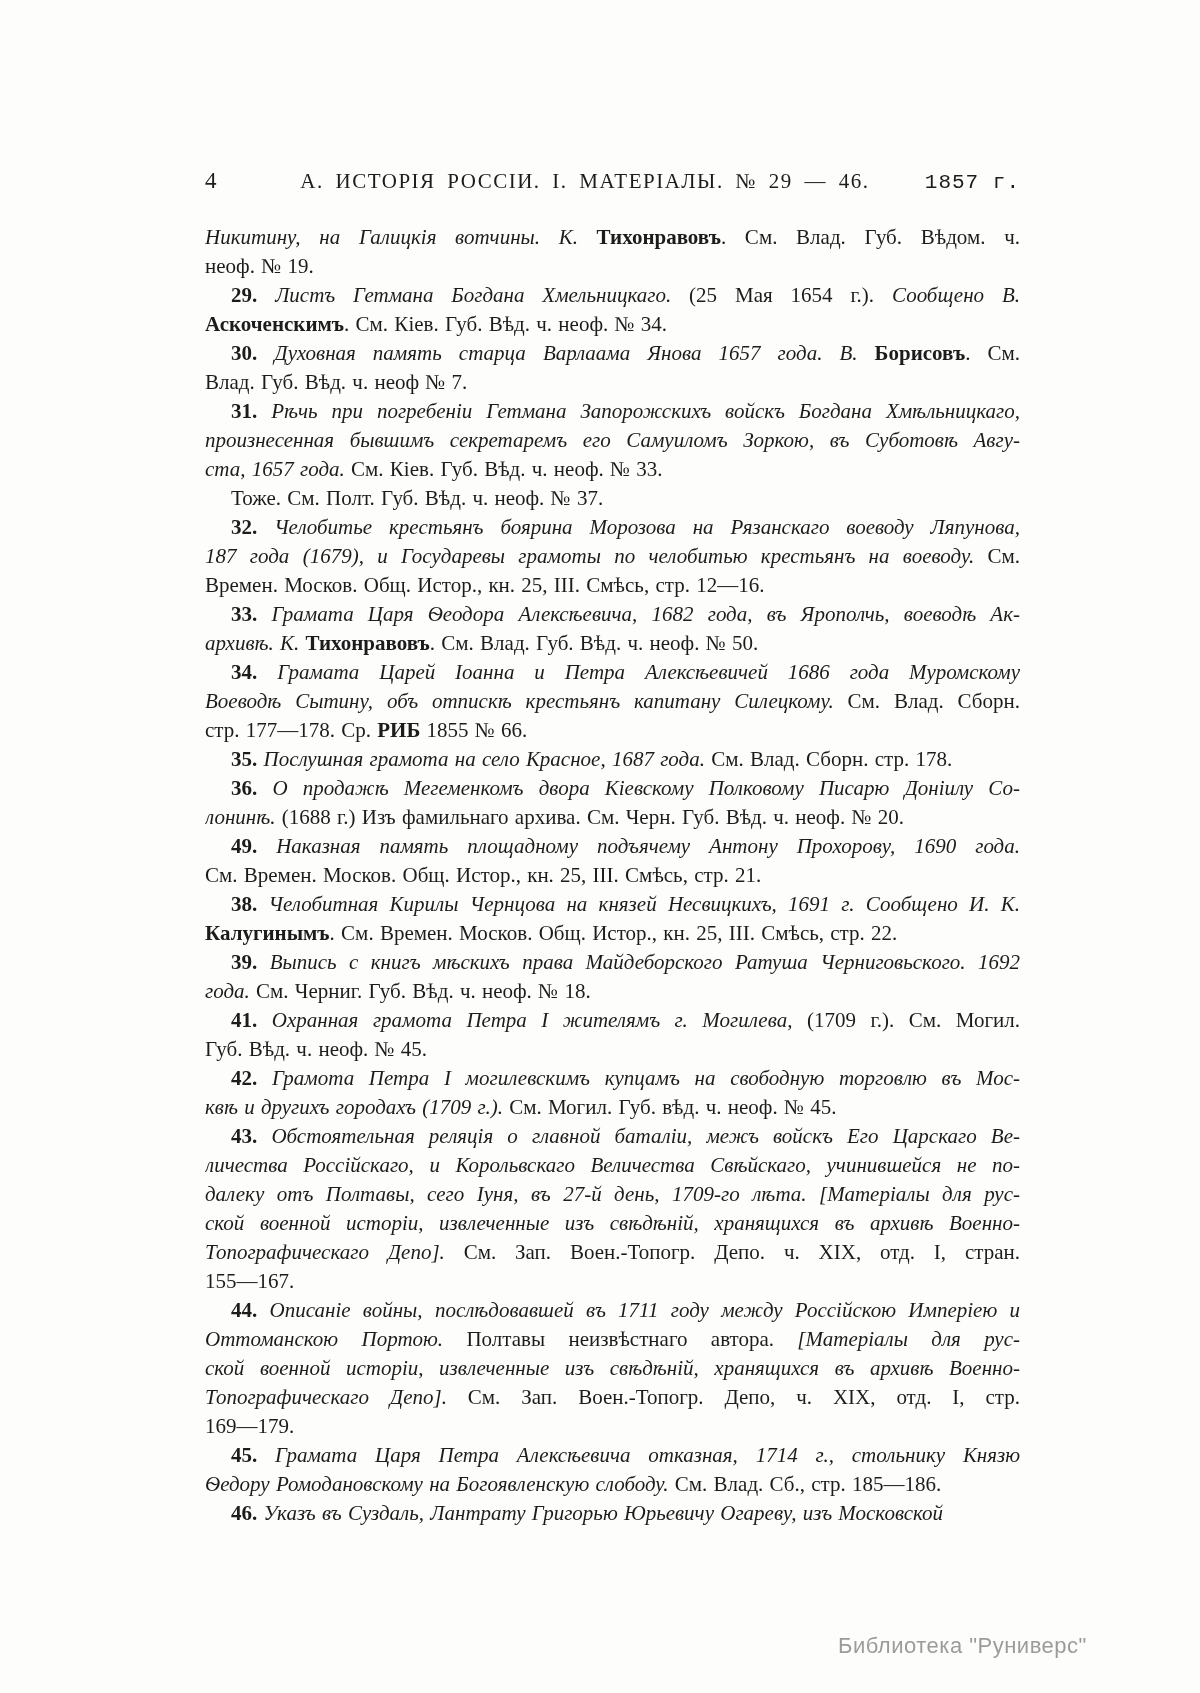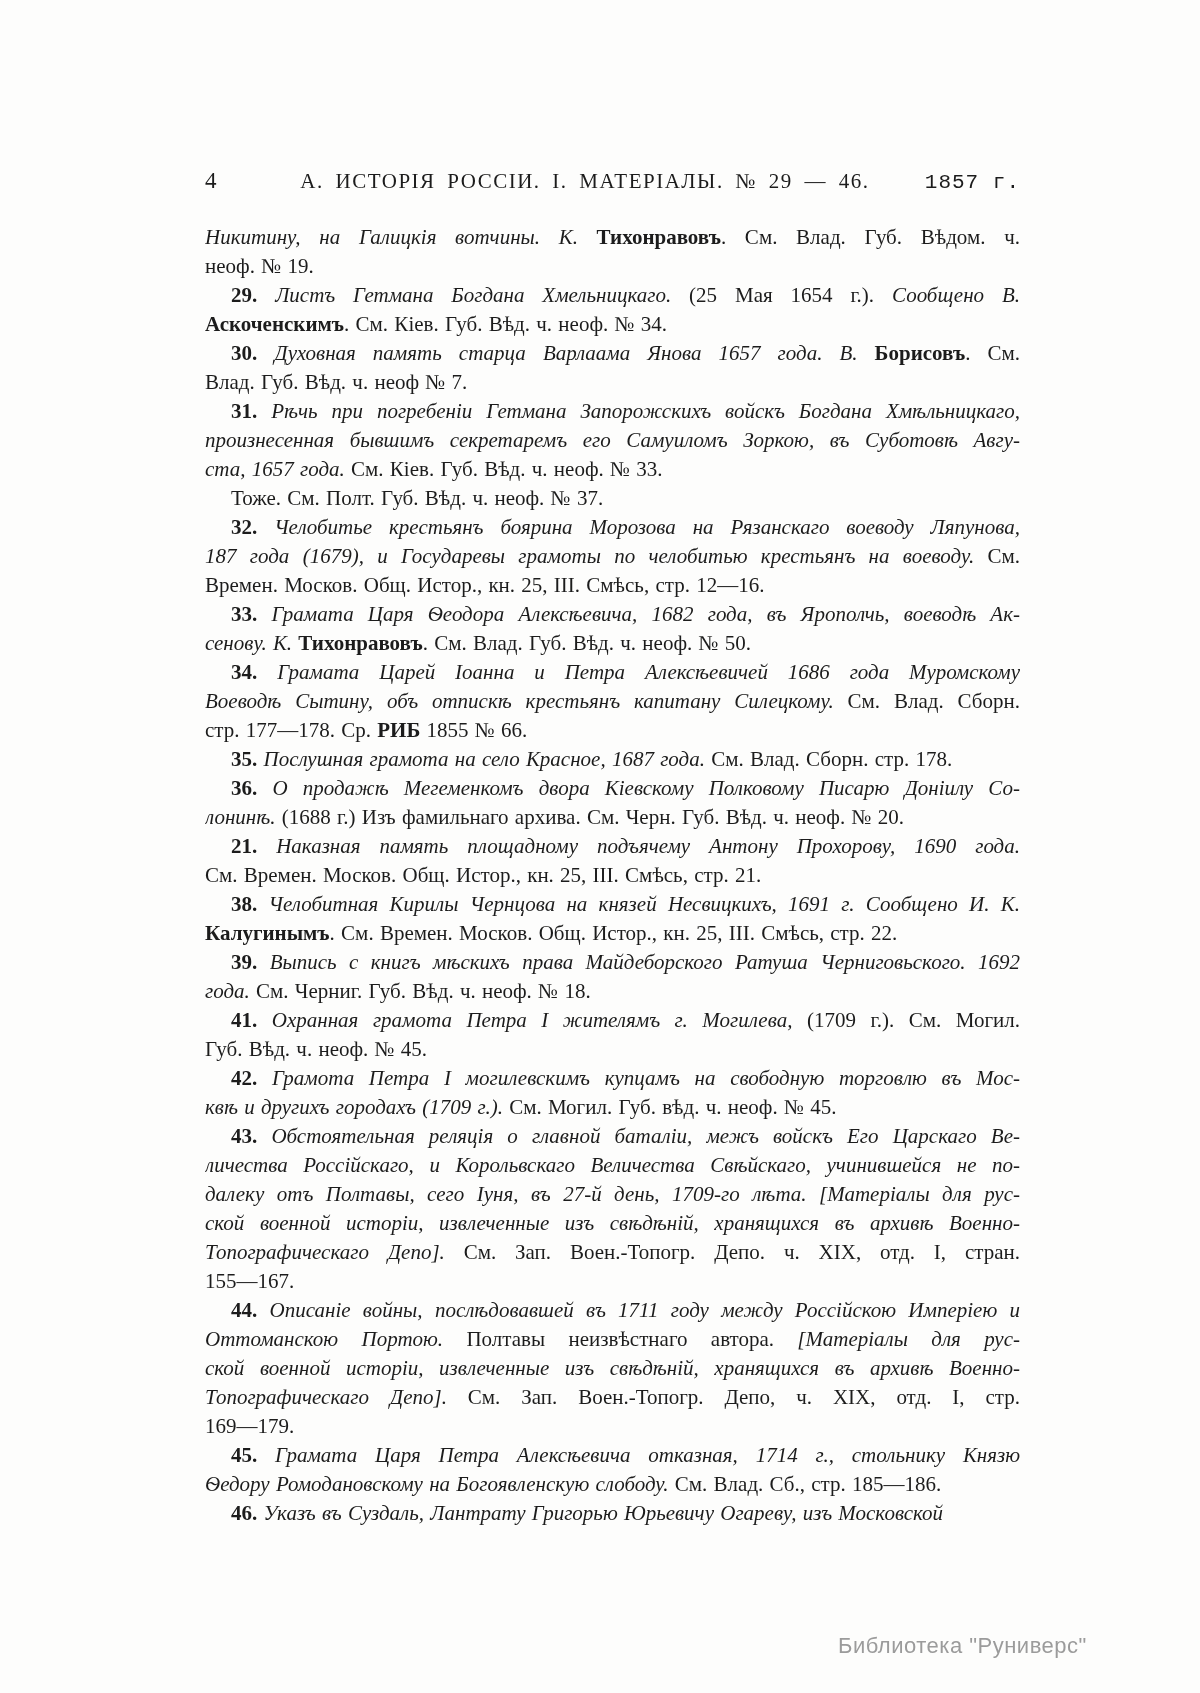--- a/index.html
+++ b/index.html
@@ -100,36 +100,36 @@
         <div class="para">
           <div class="line plast pfirst"><span class="seg-r">Тоже. См. Полт. Губ. Вѣд. ч. неоф. № 37.</span></div>
         </div>
         <div class="para">
           <div class="line pfirst"><span class="seg-b">32. </span><span class="seg-i">Челобитье крестьянъ боярина Морозова на Рязанскаго воеводу Ляпунова,</span></div>
           <div class="line"><span class="seg-i">187 года (1679), и Государевы грамоты по челобитью крестьянъ на воеводу. </span><span class="seg-r">См.</span></div>
           <div class="line plast"><span class="seg-r">Времен. Москов. Общ. Истор., кн. 25, III. Смѣсь, стр. 12—16.</span></div>
         </div>
         <div class="para">
           <div class="line pfirst"><span class="seg-b">33. </span><span class="seg-i">Грамата Царя Ѳеодора Алексѣевича, 1682 года, въ Ярополчь, воеводѣ Ак-</span></div>
-          <div class="line plast"><span class="seg-i">сенову. К. </span><span class="seg-b">Тихонравовъ</span><span class="seg-r">. См. Влад. Губ. Вѣд. ч. неоф. № 50.</span></div>
+          <div class="line plast"><span class="seg-i">архивѣ. К. </span><span class="seg-b">Тихонравовъ</span><span class="seg-r">. См. Влад. Губ. Вѣд. ч. неоф. № 50.</span></div>
         </div>
         <div class="para">
           <div class="line pfirst"><span class="seg-b">34. </span><span class="seg-i">Грамата Царей Іоанна и Петра Алексѣевичей 1686 года Муромскому</span></div>
           <div class="line"><span class="seg-i">Воеводѣ Сытину, объ отпискѣ крестьянъ капитану Силецкому. </span><span class="seg-r">См. Влад. Сборн.</span></div>
           <div class="line plast"><span class="seg-r">стр. 177—178. Ср. </span><span class="seg-b">РИБ</span><span class="seg-r"> 1855 № 66.</span></div>
         </div>
         <div class="para">
           <div class="line plast pfirst"><span class="seg-b">35. </span><span class="seg-i">Послушная грамота на село Красное, 1687 года. </span><span class="seg-r">См. Влад. Сборн. стр. 178.</span></div>
         </div>
         <div class="para">
           <div class="line pfirst"><span class="seg-b">36. </span><span class="seg-i">О продажѣ Мегеменкомъ двора Кіевскому Полковому Писарю Доніилу Со-</span></div>
           <div class="line plast"><span class="seg-i">лонинѣ. </span><span class="seg-r">(1688 г.) Изъ фамильнаго архива. См. Черн. Губ. Вѣд. ч. неоф. № 20.</span></div>
         </div>
         <div class="para">
-          <div class="line pfirst"><span class="seg-b">21. </span><span class="seg-i">Наказная память площадному подъячему Антону Прохорову, 1690 года.</span></div>
+          <div class="line pfirst"><span class="seg-b">49. </span><span class="seg-i">Наказная память площадному подъячему Антону Прохорову, 1690 года.</span></div>
           <div class="line plast"><span class="seg-r">См. Времен. Москов. Общ. Истор., кн. 25, III. Смѣсь, стр. 21.</span></div>
         </div>
         <div class="para">
           <div class="line pfirst"><span class="seg-b">38. </span><span class="seg-i">Челобитная Кирилы Чернцова на князей Несвицкихъ, 1691 г. Сообщено И. К.</span></div>
           <div class="line plast"><span class="seg-b">Калугинымъ</span><span class="seg-r">. См. Времен. Москов. Общ. Истор., кн. 25, III. Смѣсь, стр. 22.</span></div>
         </div>
         <div class="para">
           <div class="line pfirst"><span class="seg-b">39. </span><span class="seg-i">Выпись с книгъ мѣскихъ права Майдеборского Ратуша Черниговьского. 1692</span></div>
           <div class="line plast"><span class="seg-i">года. </span><span class="seg-r">См. Черниг. Губ. Вѣд. ч. неоф. № 18.</span></div>
         </div>

